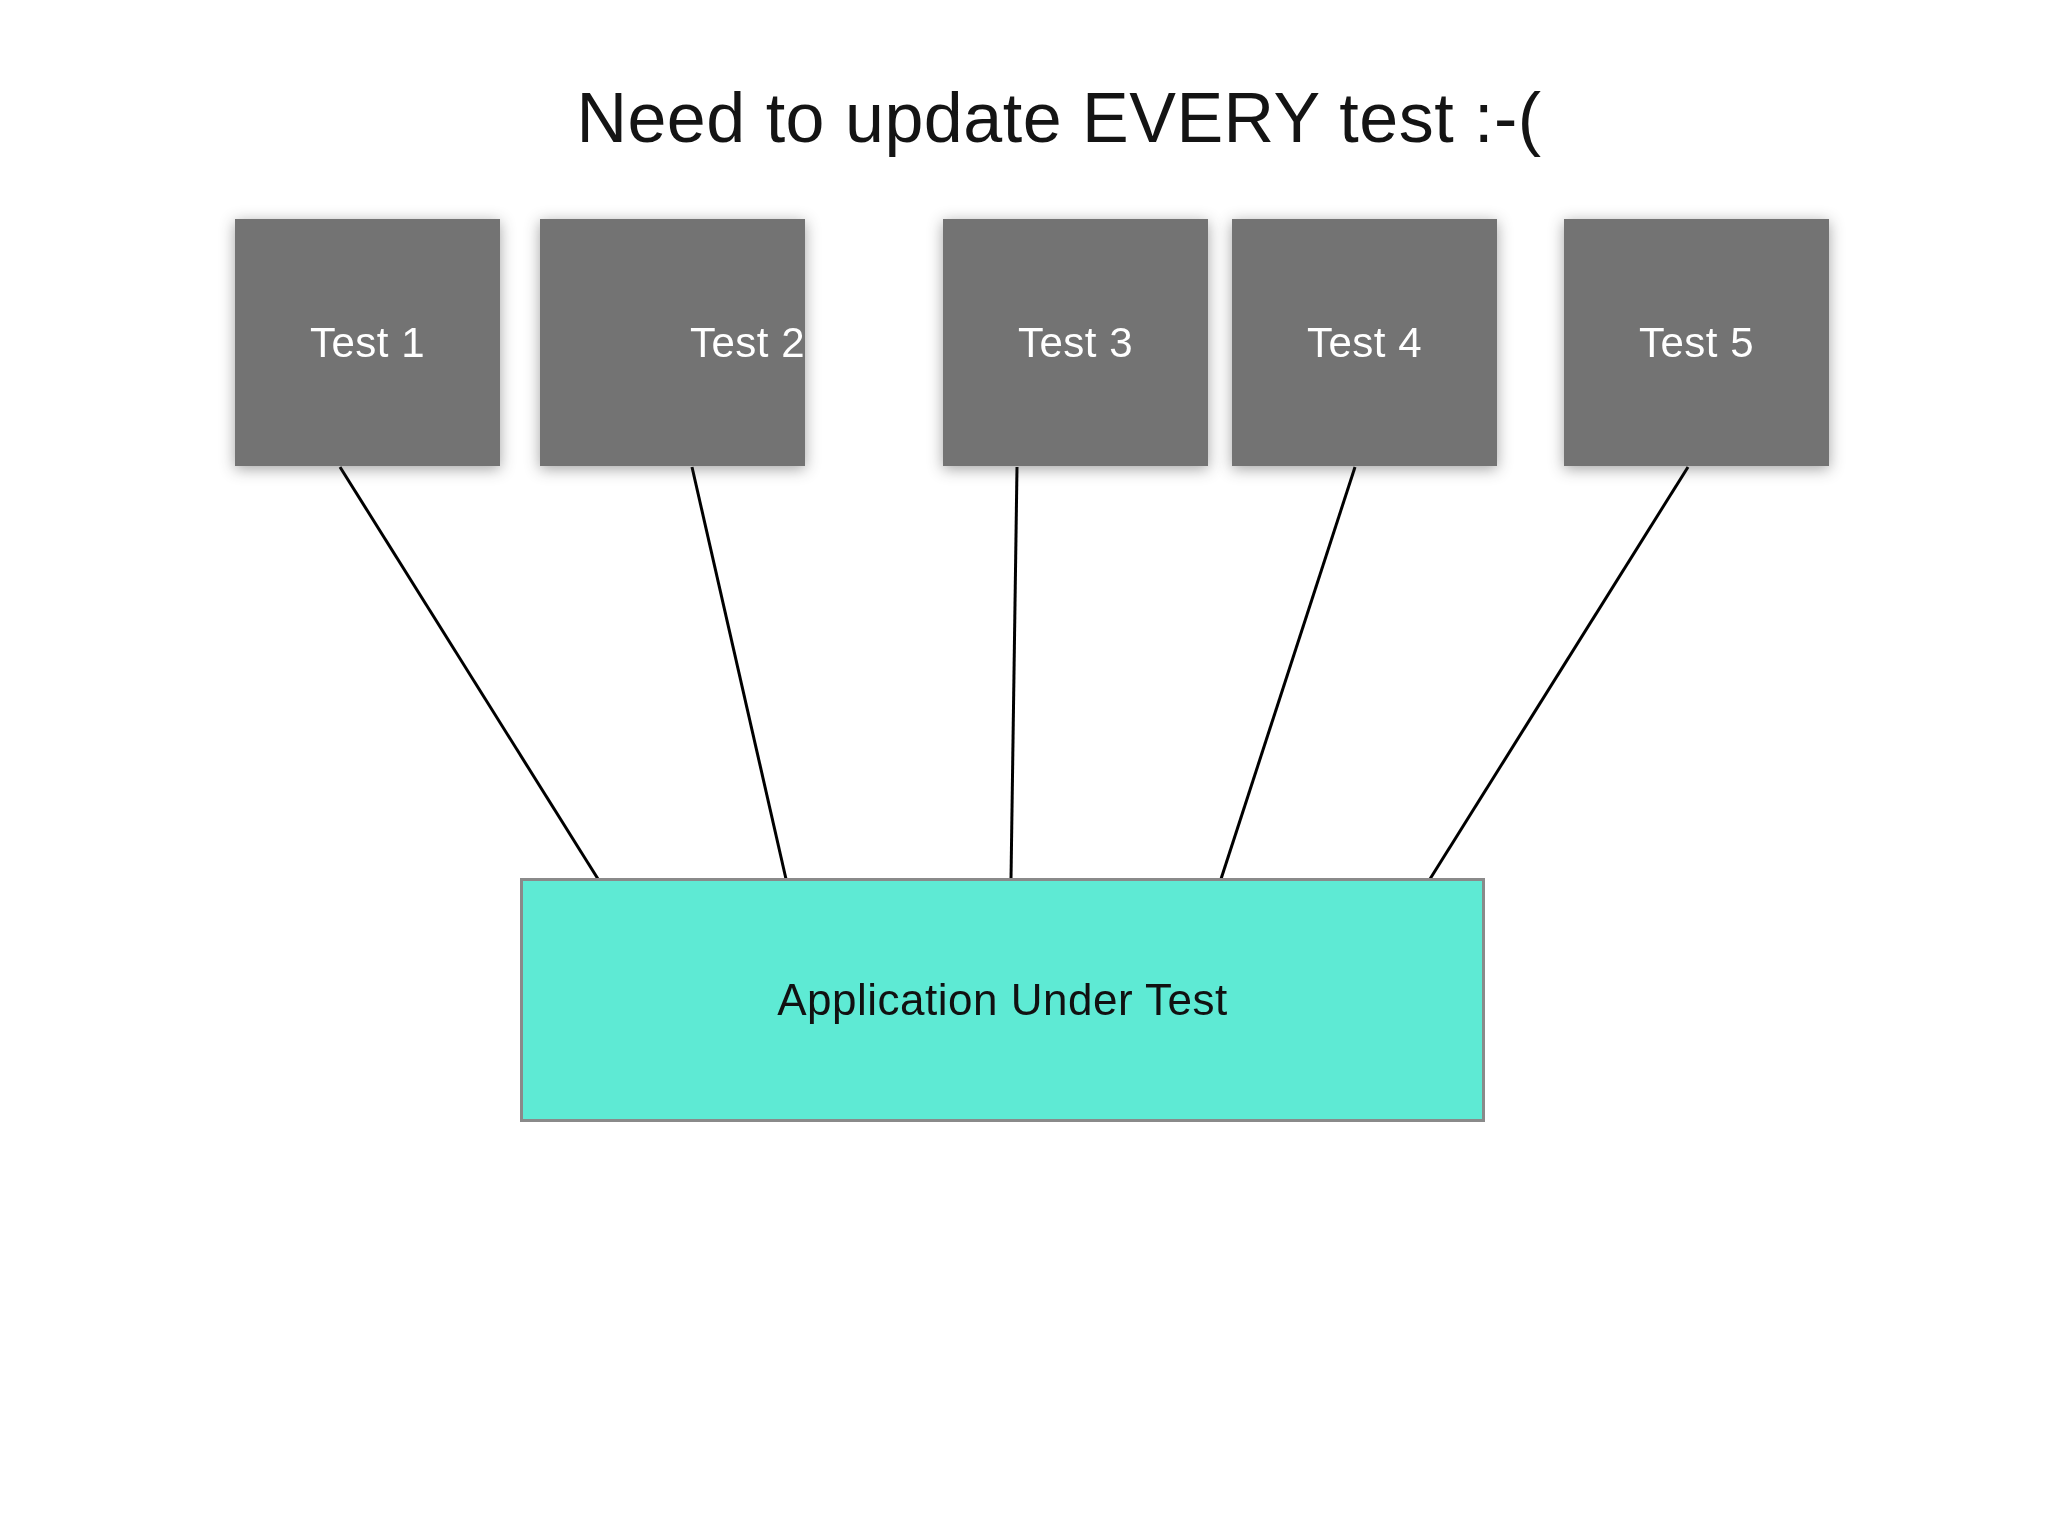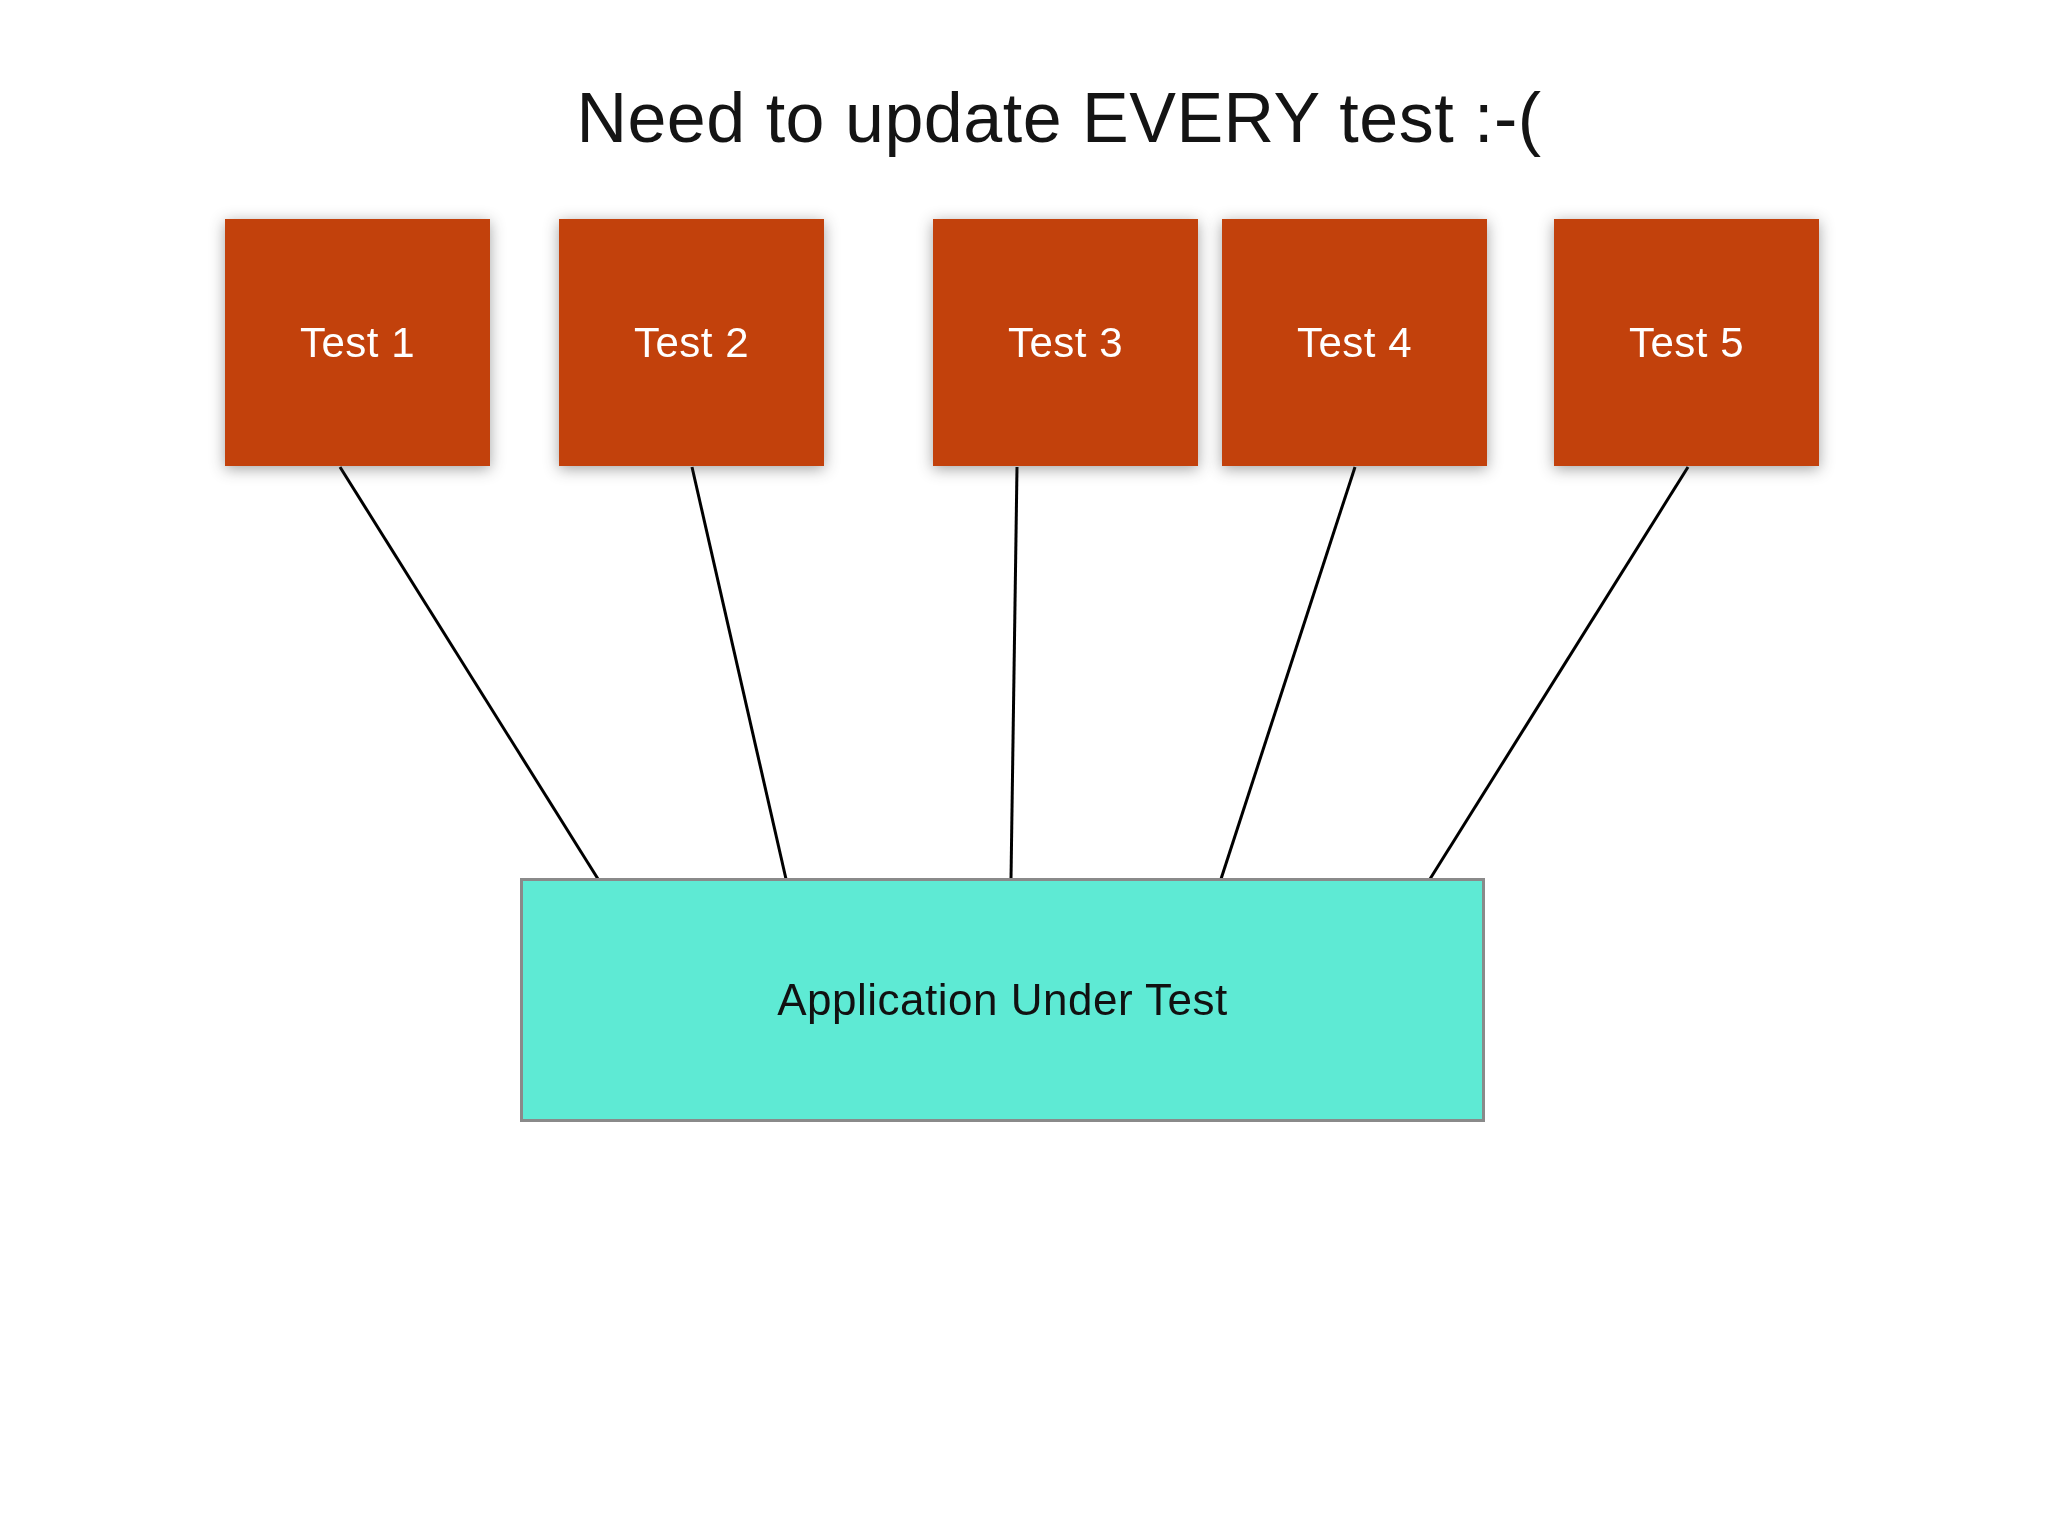--- a/index.html
+++ b/index.html
@@ -26,34 +26,35 @@
     color: #141414;
     letter-spacing: 0.5px;
     white-space: nowrap;
     padding-left: 35px;
   }
   .test-box {
     position: absolute;
     top: 219px;
     width: 265px;
     height: 247px;
-    background: #c2410c;
+    background: #737373;
     box-shadow: 0 3px 14px rgba(50, 50, 50, 0.45);
     display: flex;
     align-items: center;
     justify-content: center;
+    margin-left: 10px;
   }
   .test-box .test-label {
     color: #ffffff;
     font-size: 42px;
     font-weight: 400;
     letter-spacing: 0.5px;
   }
   .test-box-1 { left: 225px; }
-  .test-box-2 { left: 559px; }
+  .test-box-2 { left: 530px; justify-content: flex-end; }
   .test-box-3 { left: 933px; }
   .test-box-4 { left: 1222px; }
   .test-box-5 { left: 1554px; }
   .connector-svg {
     position: absolute;
     top: 0;
     left: 0;
     width: 2048px;
     height: 1536px;
     pointer-events: none;

